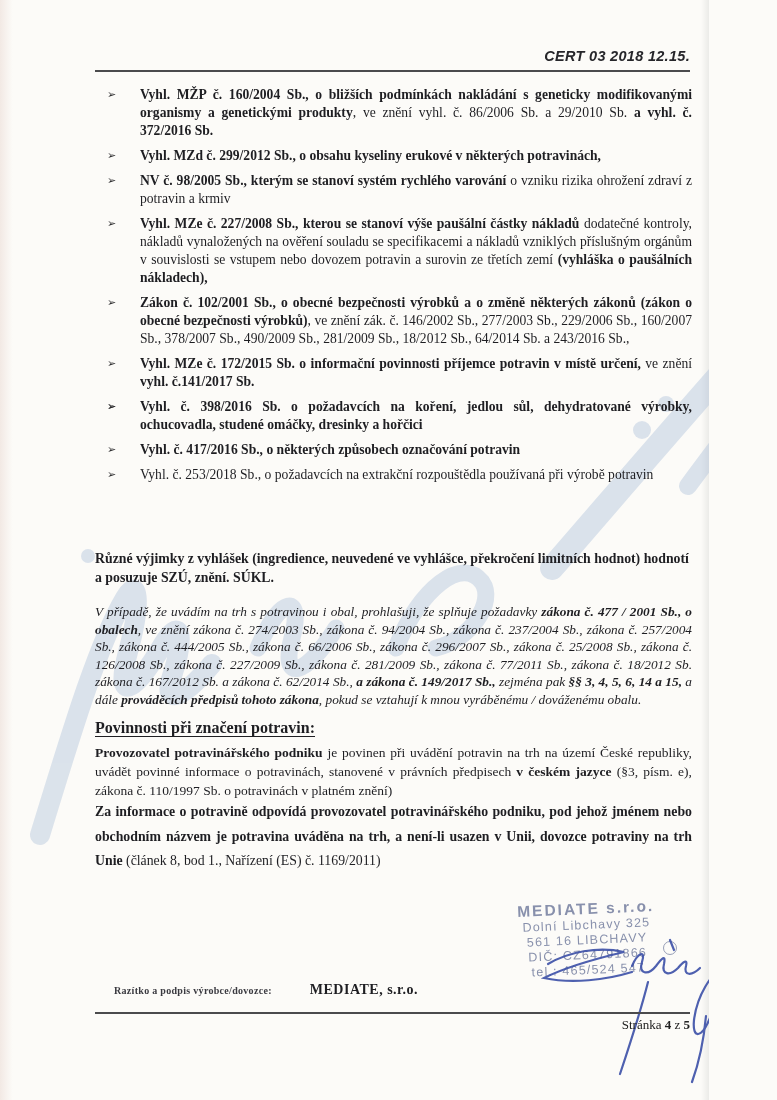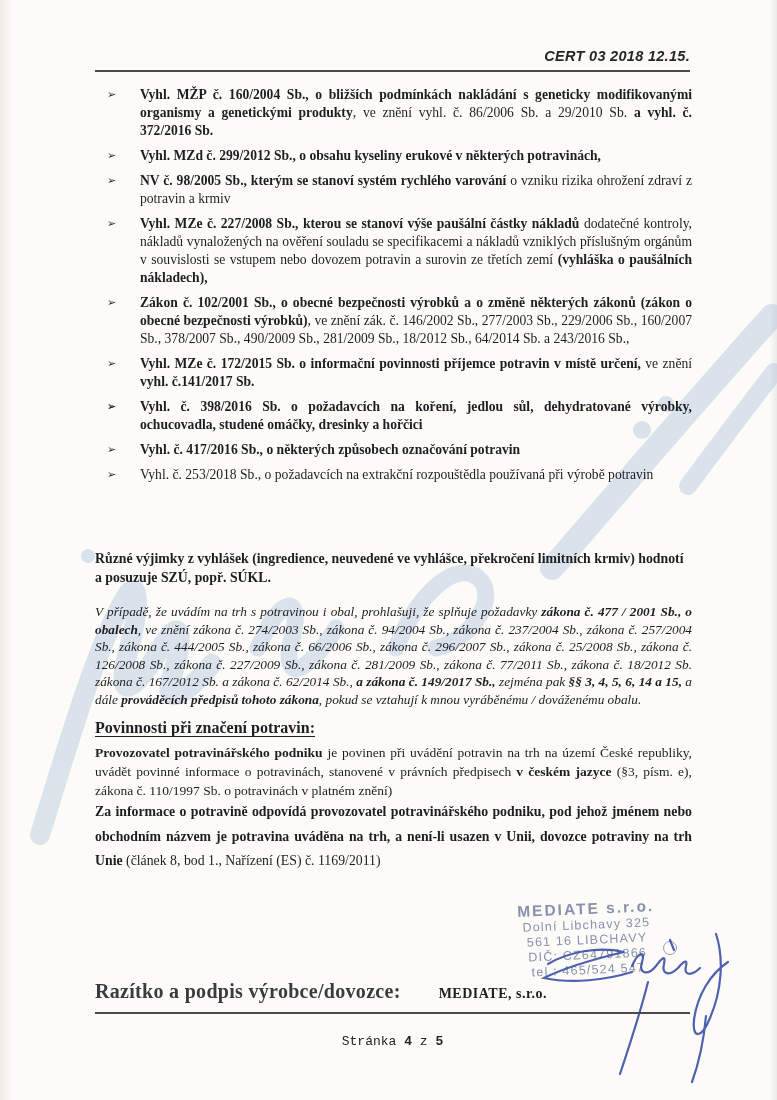--- a/index.html
+++ b/index.html
@@ -9,21 +9,21 @@
     --watermark:#adc0da;
   }
   html,body{margin:0;padding:0;}
   body{
     width:777px;height:1100px;
     background:#fcfbf8;
     font-family:"Liberation Serif", serif;
     color:var(--text);
     overflow:hidden;
   }
-  .page{position:relative;width:777px;height:1100px;background:#fcfbf8;overflow:hidden;}
+  .page{position:relative;width:709px;height:1100px;background:#fcfbf8;overflow:hidden;}
 
   
   .edge-left{position:absolute;left:0;top:0;width:14px;height:100%;
     background:linear-gradient(90deg,#f2e9e4 0%,rgba(242,233,228,0) 90%);}
   .edge-right{position:absolute;right:0;top:0;width:8px;height:100%;
     background:linear-gradient(270deg,#ebebe8 0%,rgba(235,235,232,0) 100%);}
 
   .wm{position:absolute;left:0;top:0;pointer-events:none;}
 
   .header-code{
@@ -70,27 +70,27 @@
   }
   .stamp-line{font-size:12.5px;line-height:15px;letter-spacing:1.2px;}
   .stamp-line.first{font-size:15.5px;font-weight:bold;letter-spacing:2px;line-height:19px;}
   .stamp-mark{
     position:absolute;left:663px;top:941px;width:12px;height:12px;
     border:1.5px solid var(--stamp-ink);border-radius:50%;opacity:.8;
   }
   .sig-svg{position:absolute;left:520px;top:898px;}
 
   .sig-row{position:absolute;left:95px;top:980px;width:597px;}
-  .sig-label{font-size:20px;font-weight:600;color:#3a3a40;letter-spacing:.3px;}
+  .sig-label{font-size:10px;font-weight:600;color:#3a3a40;letter-spacing:.3px;margin-left:19px;}
   .sig-company{font-size:14px;font-weight:bold;margin-left:34px;letter-spacing:.5px;}
 
   .rule-footer{position:absolute;left:95px;top:1012px;width:595px;height:1.5px;background:#4b4b4d;}
   .page-label{
-    position:absolute;left:95px;top:1017px;width:595px;text-align:center;
-    font-family:Liberation Mono, monospace;font-size:13px;color:#222;margin-top:17px;
+    position:absolute;left:95px;top:1017px;width:595px;text-align:right;
+    font-family:Liberation Serif, serif;font-size:13px;color:#222;
   }
 </style>
 </head>
 <body>
 
 <div class="page">
 
   <div class="edge-left"></div>
   <div class="edge-right"></div>
 
@@ -155,21 +155,21 @@
         <span class="bullet">➢</span>
         <span class="li-text"><span class="b">Vyhl. č. 417/2016 Sb., o některých způsobech označování potravin</span></span>
       </li>
 
       <li>
         <span class="bullet">➢</span>
         <span class="li-text"><span>Vyhl. č. 253/2018 Sb., o požadavcích na extrakční rozpouštědla používaná při výrobě potravin</span></span>
       </li>
     </ul>
 
-  <p class="para p-exceptions"><span class="b">Různé výjimky z vyhlášek (ingredience, neuvedené ve vyhlášce, překročení limitních krmiv) hodnotí a posuzuje SZÚ, popř. SÚKL.</span></p>
+  <p class="para p-exceptions"><span class="b">Různé výjimky z vyhlášek (ingredience, neuvedené ve vyhlášce, překročení limitních hodnot) hodnotí a posuzuje SZÚ, znění. SÚKL.</span></p>
 
   <p class="para p-packaging"><span>V případě, že uvádím na trh s potravinou i obal, prohlašuji, že splňuje požadavky </span><span class="b">zákona č. 477 / 2001 Sb., o obalech</span><span>, ve znění zákona č. 274/2003 Sb., zákona č. 94/2004 Sb., zákona č. 237/2004 Sb., zákona č. 257/2004 Sb., zákona č. 444/2005 Sb., zákona č. 66/2006 Sb., zákona č. 296/2007 Sb., zákona č. 25/2008 Sb., zákona č. 126/2008 Sb., zákona č. 227/2009 Sb., zákona č. 281/2009 Sb., zákona č. 77/2011 Sb., zákona č. 18/2012 Sb. zákona č. 167/2012 Sb. a zákona č. 62/2014 Sb., </span><span class="b">a zákona č. 149/2017 Sb.,</span><span> zejména pak </span><span class="b">§§ 3, 4, 5, 6, 14 a 15,</span><span> a dále </span><span class="b">prováděcích předpisů tohoto zákona</span><span>, pokud se vztahují k mnou vyráběnému / dováženému obalu.</span></p>
 
   <p class="h-labeling">Povinnosti při značení potravin:</p>
 
   <p class="para p-operator"><span class="b">Provozovatel potravinářského podniku </span><span>je povinen při uvádění potravin na trh na území České republiky, uvádět povinné informace o potravinách, stanovené v právních předpisech </span><span class="b">v českém jazyce </span><span>(§3, písm. e), zákona č. 110/1997 Sb. o potravinách v platném znění)</span></p>
 
   <p class="para p-responsibility"><span class="b">Za informace o potravině odpovídá provozovatel potravinářského podniku, pod jehož jménem nebo obchodním názvem je potravina uváděna na trh, a není-li usazen v Unii, dovozce potraviny na trh Unie </span><span>(článek 8, bod 1., Nařízení (ES) č. 1169/2011)</span></p>
 
   <div class="stamp">

